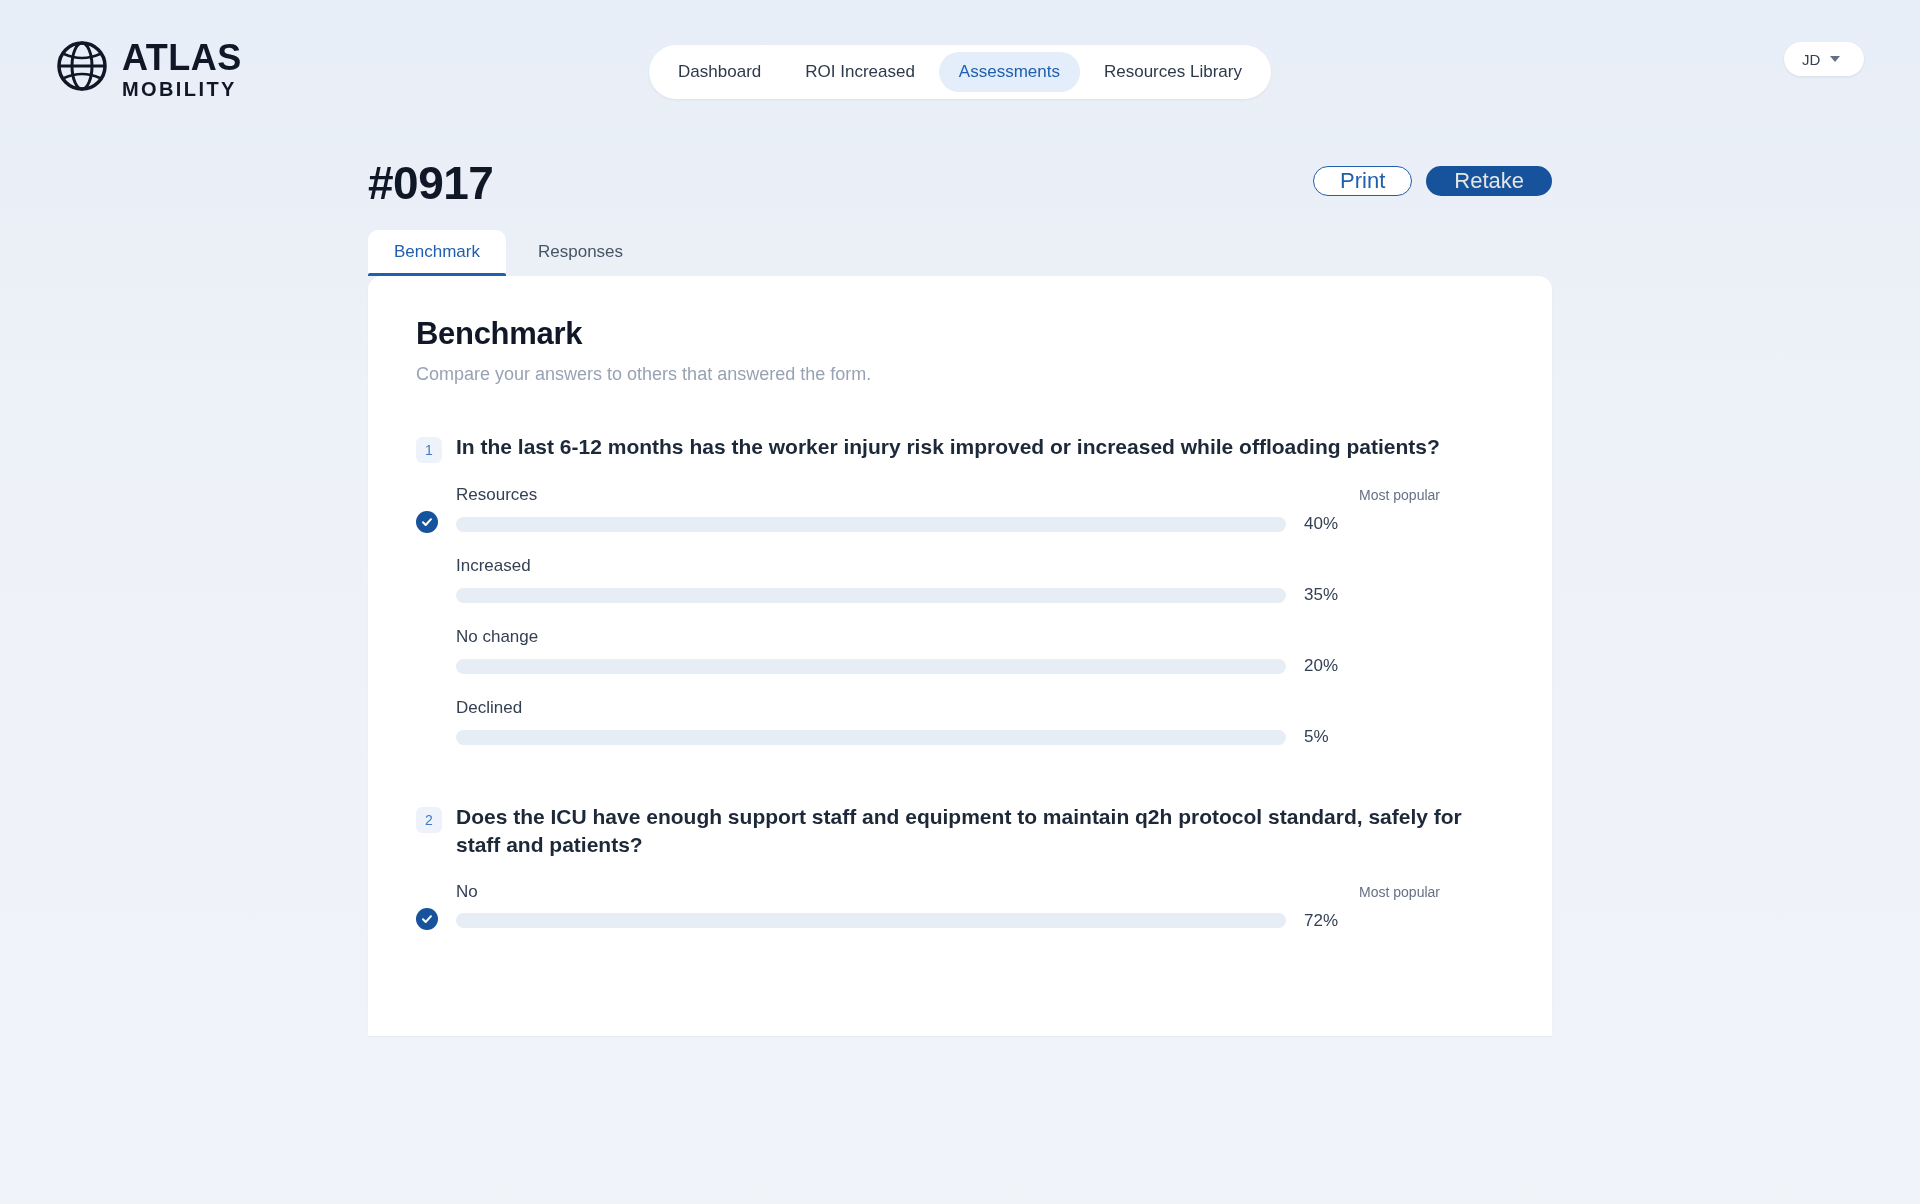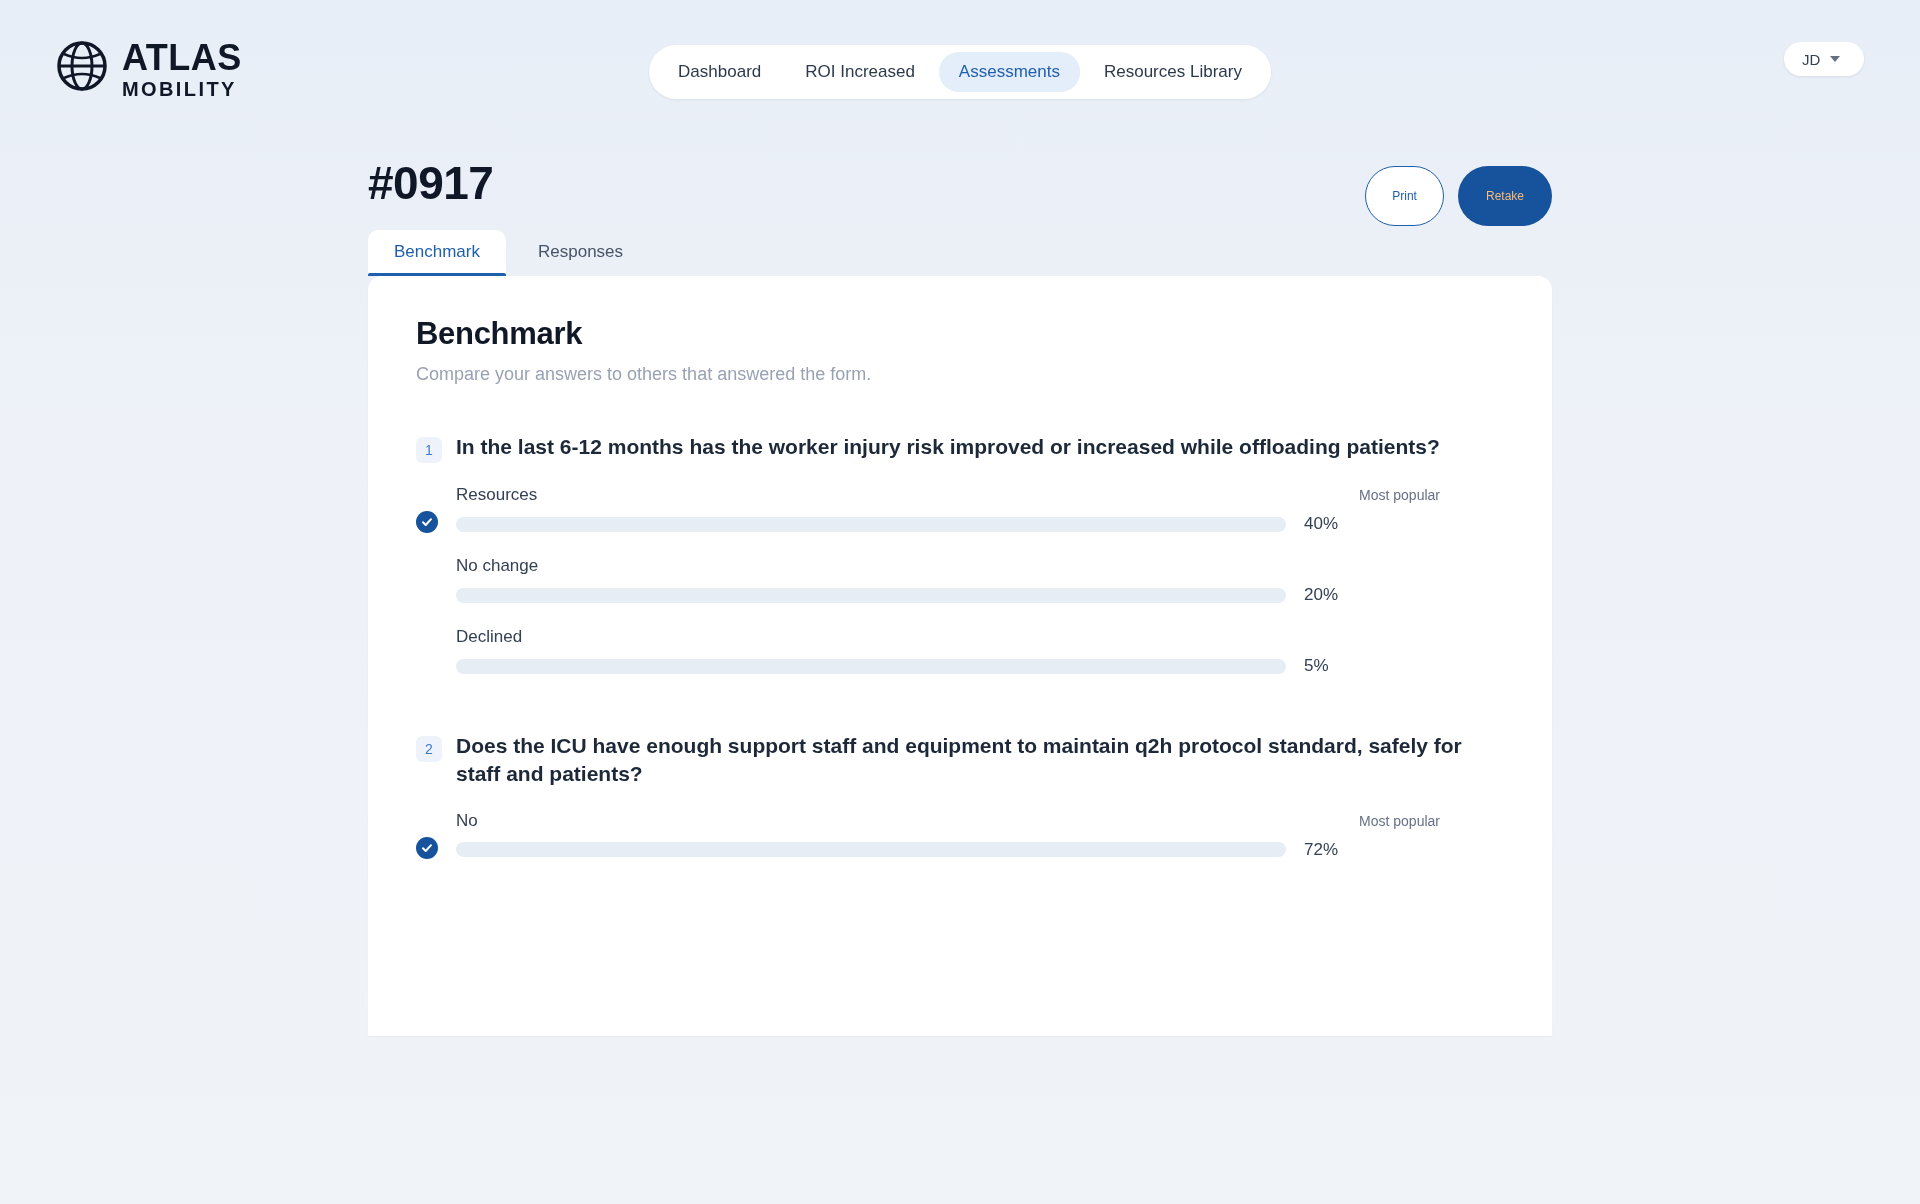--- a/index.html
+++ b/index.html
@@ -124,38 +124,38 @@
   }
   .head-actions {
     position: absolute;
     right: 0;
     top: 28px;
     display: flex;
     align-items: center;
     gap: 14px;
   }
   .btn {
-    height: 60px;
+    height: 30px;
     border-radius: 999px;
-    font-size: 12px;
+    font-size: 22px;
     display: flex;
     align-items: center;
     justify-content: center;
     cursor: pointer;
     font-weight: 500;
   }
   .btn-outline {
     background: #ffffff;
     color: #1f5fae;
     border: 1.5px solid #1f5fae;
     padding: 0 26px;
   }
   .btn-primary {
     background: #17529c;
-    color: #fdba74;
+    color: #e5e5e5;
     padding: 0 28px;
   }
 
   
   .tabs {
     width: 1184px;
     margin: 0 auto;
     display: flex;
     align-items: flex-end;
     gap: 6px;
@@ -360,20 +360,31 @@
                 <path d="M2 6.2 L4.7 9 L10 3.2" fill="none" stroke="#fff" stroke-width="2" stroke-linecap="round" stroke-linejoin="round"></path>
               </svg>
           </span>
           <span class="bar-track">
             <span class="bar-fill selected" style="width:40%"></span>
           </span>
           <span class="bar-pct">40%</span>
         </div>
       </div>
 
+      <div class="option">
+        <div class="opt-head">
+          <span class="opt-label">Increased</span>
+        </div>
+        <div class="bar-row">
+          <span class="bar-track">
+            <span class="bar-fill" style="width:35%"></span>
+          </span>
+          <span class="bar-pct">35%</span>
+        </div>
+      </div>
 
       <div class="option">
         <div class="opt-head">
           <span class="opt-label">No change</span>
         </div>
         <div class="bar-row">
           <span class="bar-track">
             <span class="bar-fill" style="width:20%"></span>
           </span>
           <span class="bar-pct">20%</span>

